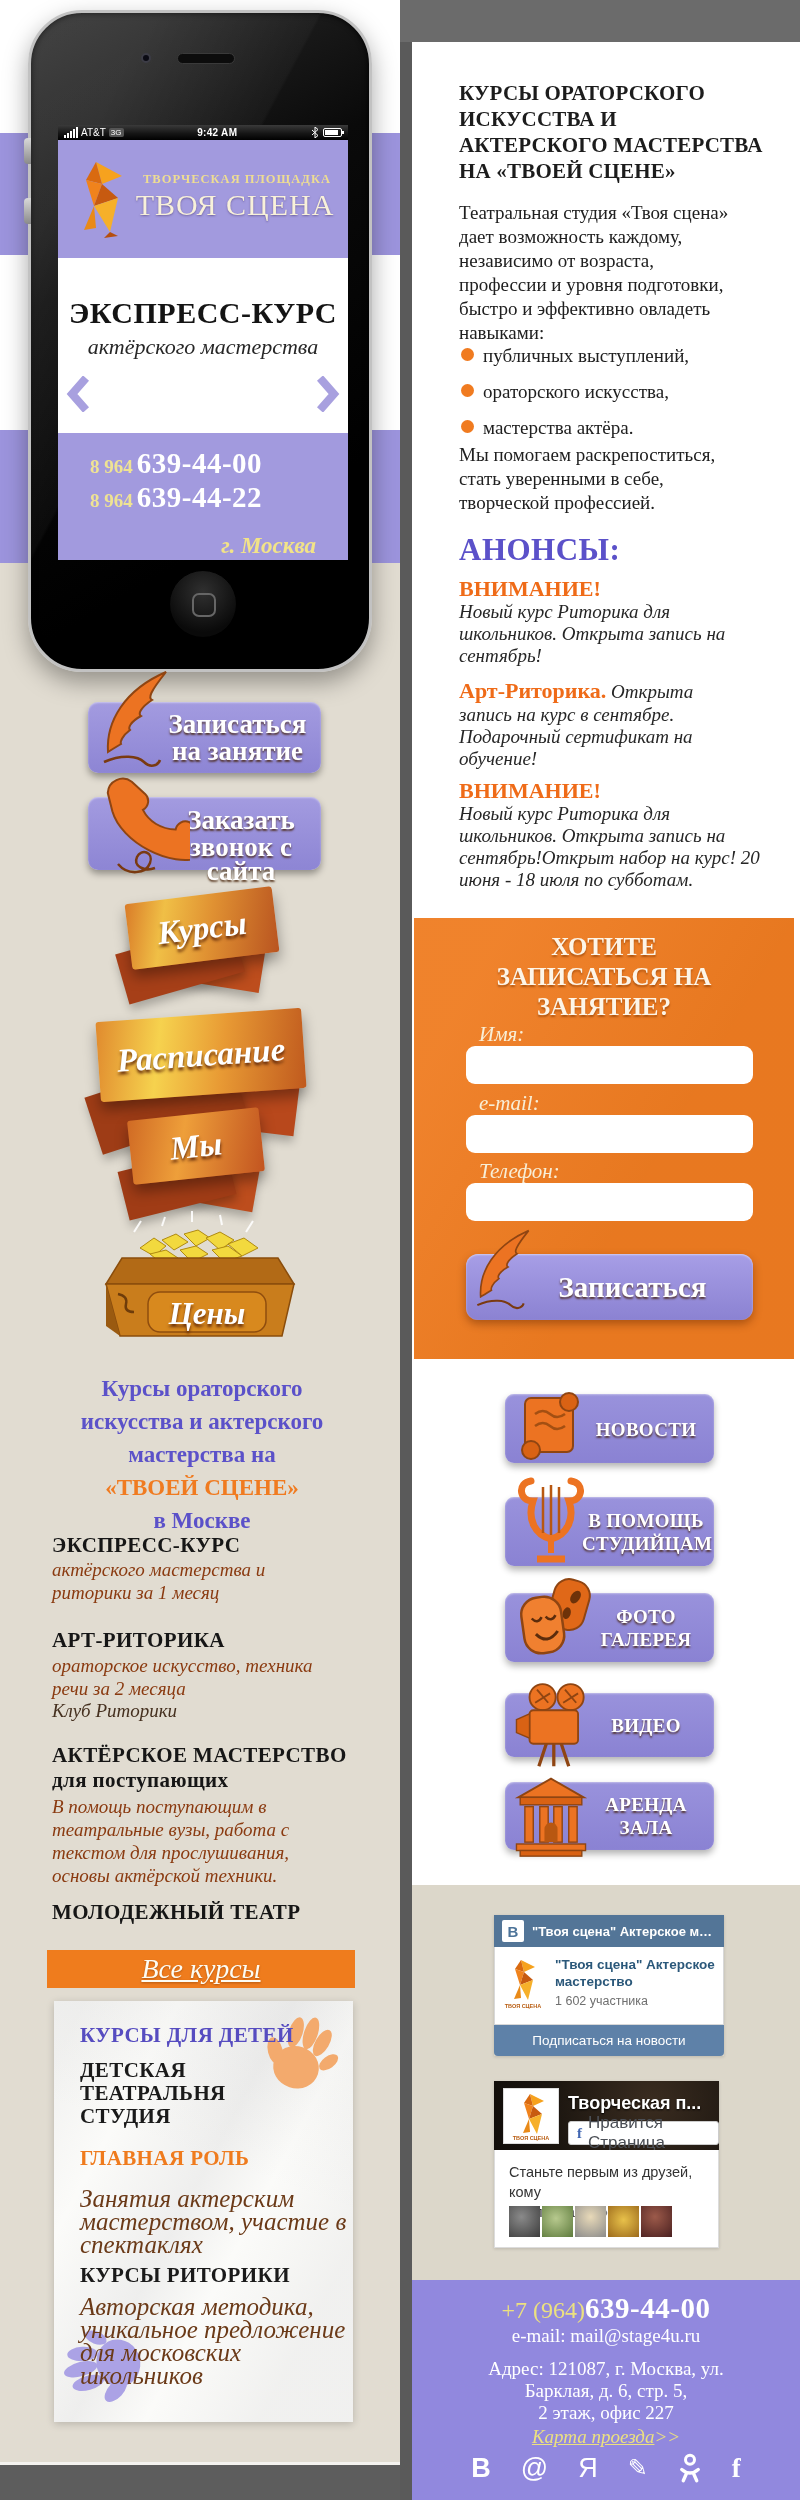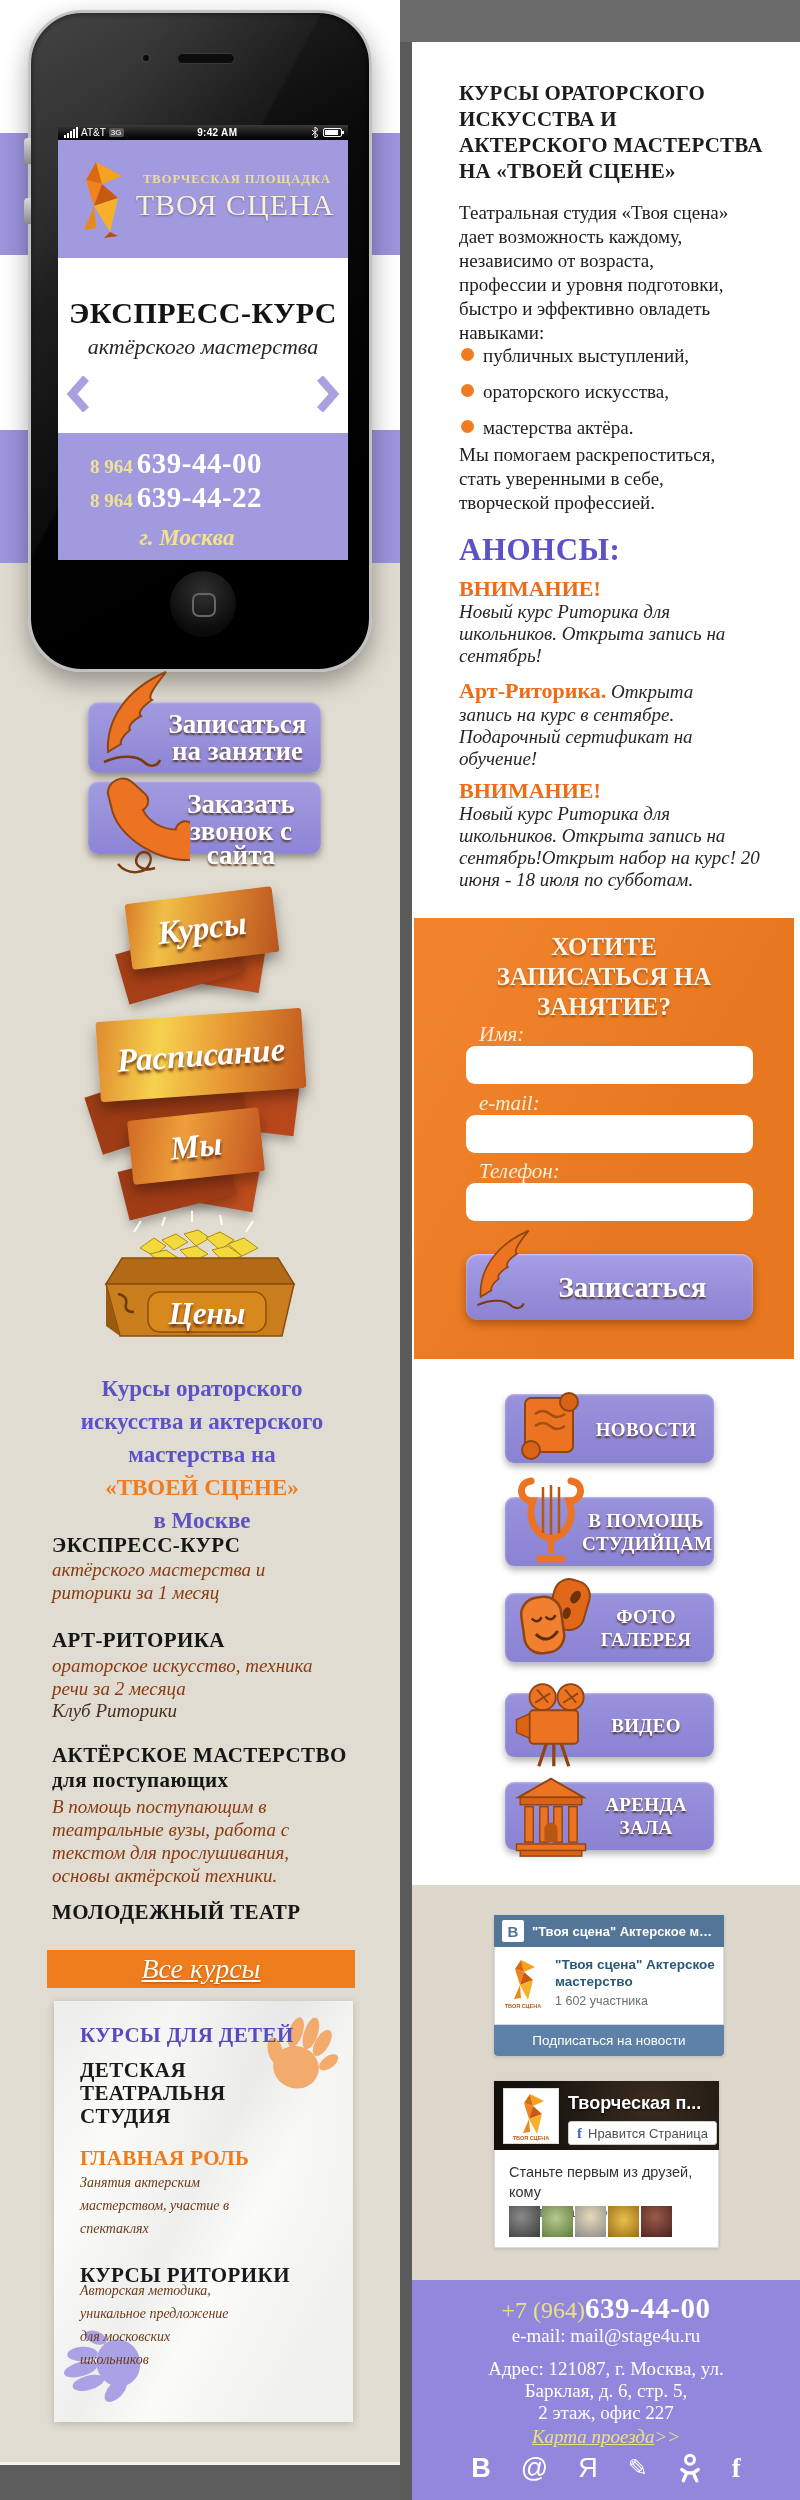--- a/index.html
+++ b/index.html
@@ -48,21 +48,21 @@
   .scr-brand { left:70px; top:48px; width:214px; text-align:center; color:#f8f1da; font-size:30px;
                letter-spacing:1px; text-shadow:0 1px 2px rgba(60,40,90,.5); }
   .scr-slider { left:0; top:133px; width:290px; height:175px; background:#fff; }
   .slide-title { left:0; top:38px; width:290px; text-align:center; color:#141414; font-size:30px; font-weight:bold; letter-spacing:.5px; }
   .slide-sub { left:0; top:76px; width:290px; text-align:center; color:#262626; font-size:22px; font-style:italic; }
   .chev { top:118px; width:24px; height:36px; }
   .scr-contact { left:0; top:308px; width:290px; height:127px; background:#a29ade; }
   .tel-line { left:32px; width:250px; }
   .tel-prefix { color:#efe393; font-size:19px; font-weight:bold; margin-right:4px; }
   .tel-num { color:#fff; font-size:29px; font-weight:bold; letter-spacing:.5px; }
-  .tel-city { left:0; top:92px; width:258px; text-align:center; color:#f2e388; font-size:23px; font-style:italic; font-weight:bold; }
+  .tel-city { left:0; top:100px; width:258px; text-align:right; color:#f2e388; font-size:23px; font-style:italic; font-weight:bold; }
   .home-btn { left:138px; top:557px; width:68px; height:68px; border-radius:50%;
               background:radial-gradient(circle at 50% 32%,#303030,#0a0a0a 72%); border:1px solid #000; }
   .home-btn span { position:absolute; left:22px; top:22px; width:24px; height:24px; border:2px solid #666; border-radius:7px; }
 
   
   .pbtn { border-radius:10px; background:linear-gradient(180deg,#a39be0,#8d85d4);
           box-shadow:0 4px 7px rgba(0,0,0,.35), inset 0 1px 2px rgba(255,255,255,.45); }
   .pbtn-label { position:absolute; color:#fff; text-align:center; text-shadow:0 2px 2px rgba(70,35,10,.8); }
   .pbtn-l1 { font-size:27px; font-weight:bold; line-height:30px; }
   .pbtn-l2 { font-size:27px; font-weight:bold; line-height:24px; }
@@ -86,21 +86,21 @@
                 display:flex; align-items:center; justify-content:center; }
   .allcourses span { color:#fdfcf3; font-size:28px; font-style:italic; text-decoration:underline; text-shadow:0 1px 2px rgba(120,50,0,.5); }
 
   .paper { left:54px; top:2001px; width:299px; height:421px; background:#fbfbf9;
            background-image:linear-gradient(118deg, rgba(120,120,125,.07) 6%, rgba(255,255,255,0) 24%, rgba(110,110,120,.09) 46%, rgba(255,255,255,0) 60%, rgba(120,120,125,.08) 82%),
                             linear-gradient(200deg, rgba(140,140,145,.06) 10%, rgba(255,255,255,0) 40%);
            box-shadow:0 2px 8px rgba(0,0,0,.18); }
   .kids-title { color:#564cc0; font-size:21px; font-weight:bold; letter-spacing:.4px; }
   .kids-studio { color:#1a1a1a; font-size:21px; font-weight:600; line-height:23px; letter-spacing:.4px; }
   .kids-role { color:#ef7b1d; font-size:21px; font-weight:bold; letter-spacing:.4px; }
-  .kids-desc { color:#6b3a18; font-size:14px; font-style:italic; line-height:23px; }
+  .kids-desc { color:#6b3a18; font-size:25px; font-style:italic; line-height:23px;margin-top:16px; }
 
   
   .r-heading { color:#1c1c1c; font-size:21px; font-weight:bold; line-height:26px; letter-spacing:.2px; }
   .r-par { color:#202020; font-size:19px; line-height:24px; }
   .r-bullet-row { display:flex; align-items:flex-start; margin-bottom:12px; }
   .r-dot { width:13px; height:13px; border-radius:50%; background:#f07b20; margin:4px 9px 0 0; flex:none; }
   .ann-h { color:#5b51c9; font-size:31px; font-weight:bold; letter-spacing:.5px; }
   .ann-title { color:#ef6b18; font-size:22px; font-weight:bold; }
   .ann-text { color:#262626; font-size:19px; font-style:italic; line-height:22px; }
 
@@ -142,21 +142,21 @@
 
   .fb { left:494px; top:2081px; width:225px; height:167px; font-family:"Liberation Sans","DejaVu Sans",sans-serif;
         box-shadow:0 1px 3px rgba(0,0,0,.15); }
   .fb-cover { position:absolute; left:0; top:0; width:225px; height:69px; overflow:hidden;
               background:radial-gradient(circle at 70% 30%, #3a2c20, #1c1610 60%, #120e0a); }
   .fb-logo { position:absolute; left:9px; top:7px; width:56px; height:56px; background:#fff; border:1px solid #ddd; }
   .fb-title { position:absolute; left:74px; top:12px; color:#fff; font-weight:bold; font-size:18px; text-shadow:0 1px 2px #000; }
   .fb-like { position:absolute; left:74px; top:40px; height:24px; padding:0 8px; background:#fff; border:1px solid #ccc;
              border-radius:3px; display:flex; align-items:center; gap:6px; }
   .fb-like b { color:#4267b2; font-size:15px; font-family:"Liberation Serif",serif; }
-  .fb-like span { color:#4b4f56; font-size:13px; }
+  .fb-like span { color:#4b4f56; font-size:17px; }
   .fb-body { position:absolute; left:0; top:69px; width:225px; height:98px; background:#fff; border:1px solid #dcdcdc; border-top:none; }
   .fb-text { position:absolute; left:14px; top:12px; color:#333; font-size:14.5px; line-height:20px; }
   .fb-avatars { position:absolute; left:14px; top:56px; display:flex; gap:2px; }
   .fb-avatars i { width:31px; height:31px; display:block; }
 
   
   .ft-center { left:412px; width:388px; text-align:center; color:#fff; }
   .ft-prefix { color:#ece17f; font-size:24px; }
   .ft-number { color:#fff; font-size:29px; font-weight:bold; letter-spacing:.5px; }
   .ft-email { font-size:19px; }
@@ -253,21 +253,21 @@
     <div class="pbtn-label" style="left:72px;top:7px;width:155px;">
       <div class="pbtn-l1">Записаться</div>
       <div class="pbtn-l2">на занятие</div>
     </div>
   </div>
   <svg class="abs" style="left:92px;top:664px;" width="86" height="116" viewBox="0 0 86 116">
     <path d="M16 88 C14 58 32 26 74 8 C58 28 56 34 60 36 C48 44 46 50 49 52 C38 58 36 64 38 66 C30 72 28 78 29 80 C24 83 19 86 16 88 Z" fill="#ec7322" stroke="#8f4512" stroke-width="2"></path>
     <path d="M12 98 C30 90 46 92 52 98 C58 104 66 102 68 96" fill="none" stroke="#7a3a10" stroke-width="2.5"></path>
   </svg>
 
-  <div class="abs pbtn" style="left:88px;top:781px;width:233px;height:73px;">
+  <div class="abs pbtn" style="left:88px;top:797px;width:233px;height:73px;">
     <div class="pbtn-label" style="left:78px;top:8px;width:150px;">
       <div class="pbtn-l1">Заказать</div>
       <div class="pbtn-l2">звонок с сайта</div>
     </div>
   </div>
   <svg class="abs" style="left:90px;top:768px;" width="100" height="114" viewBox="0 0 100 114">
     <path d="M26 18 a15 15 0 0 1 26 -5 l10 15 a10 10 0 0 1 -6 15 c3 13 13 23 27 27 a10 10 0 0 1 15 -4 l12 13 a15 15 0 0 1 -9 24 c-32 4 -74 -34 -75 -66 z" fill="#ec7322" stroke="#8f4512" stroke-width="2" transform="rotate(-14 50 55)"></path>
     <path d="M28 96 c10 12 28 10 32 -1 c4 -11 -9 -15 -13 -6 c-4 9 7 15 18 11" fill="none" stroke="#7a3a10" stroke-width="2.5"></path>
   </svg>
 

